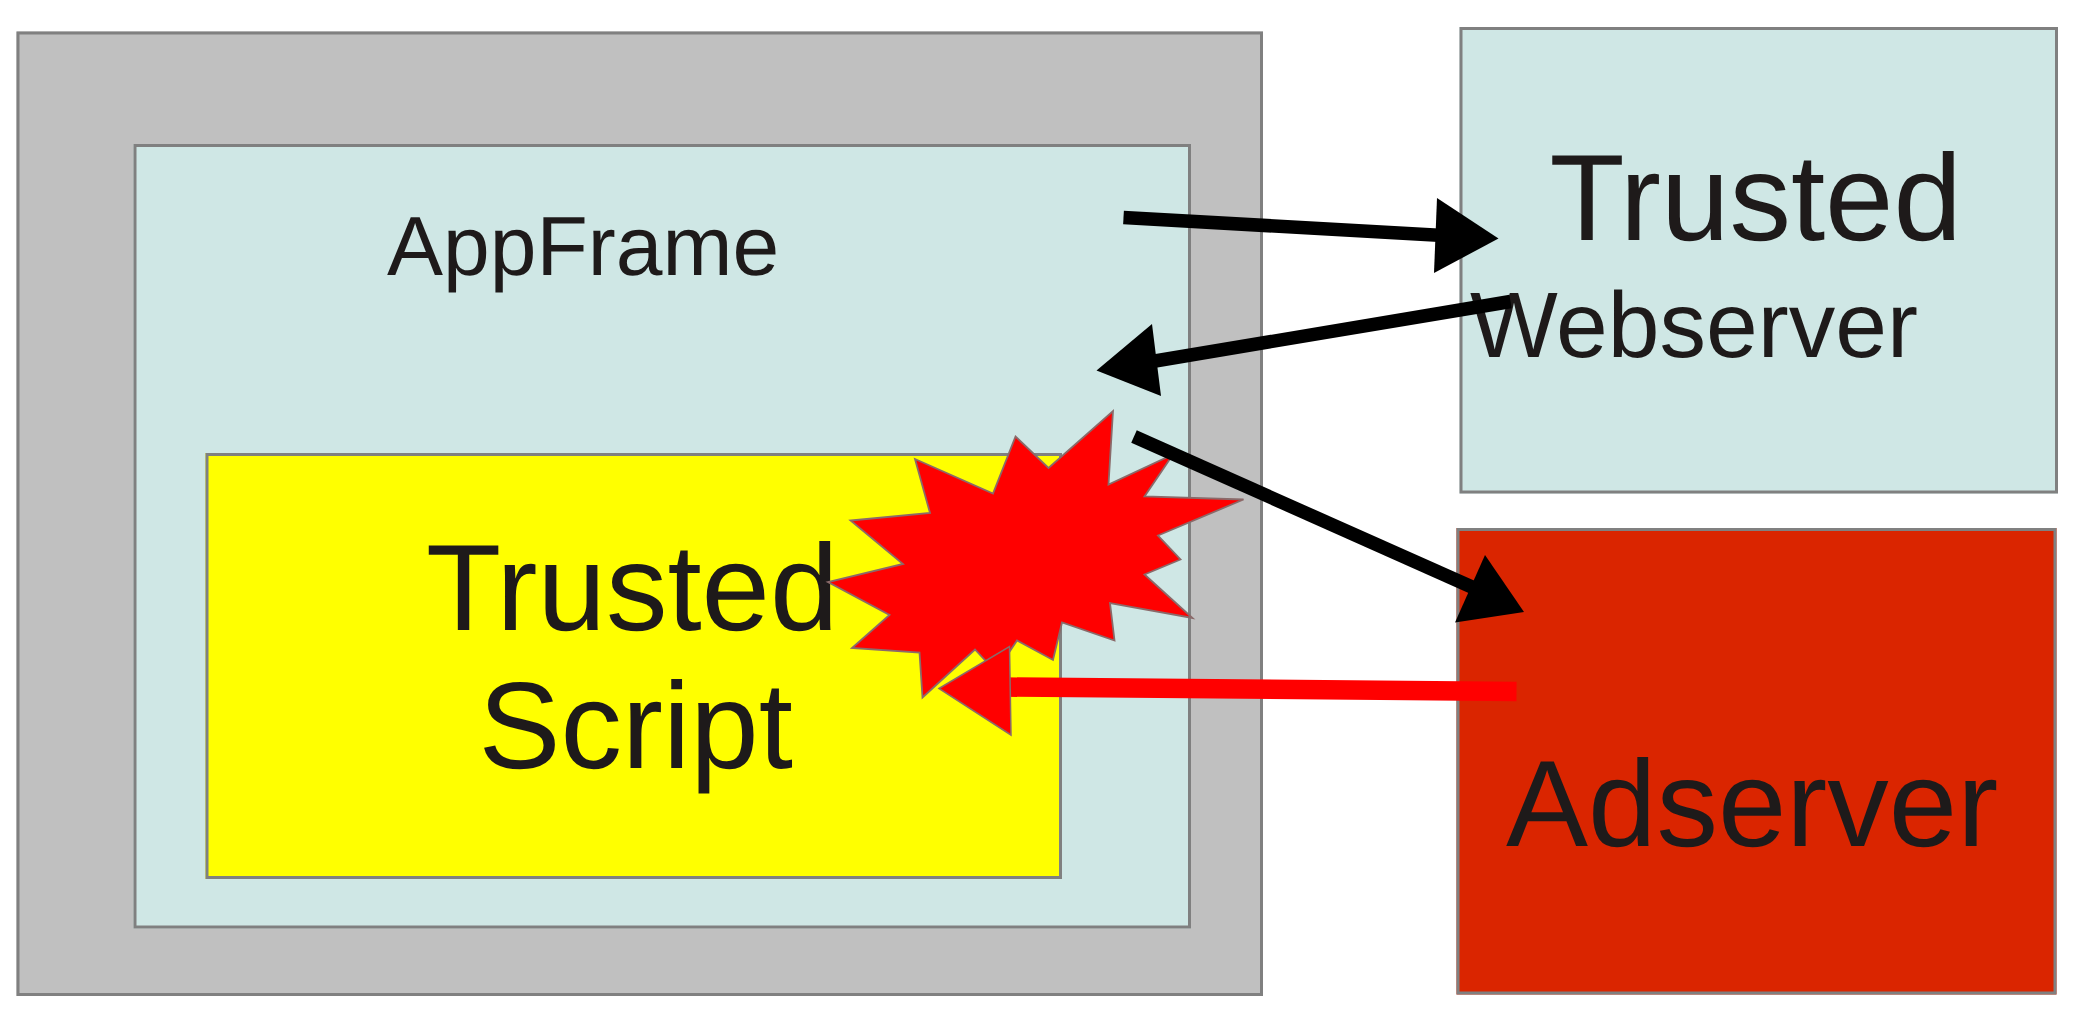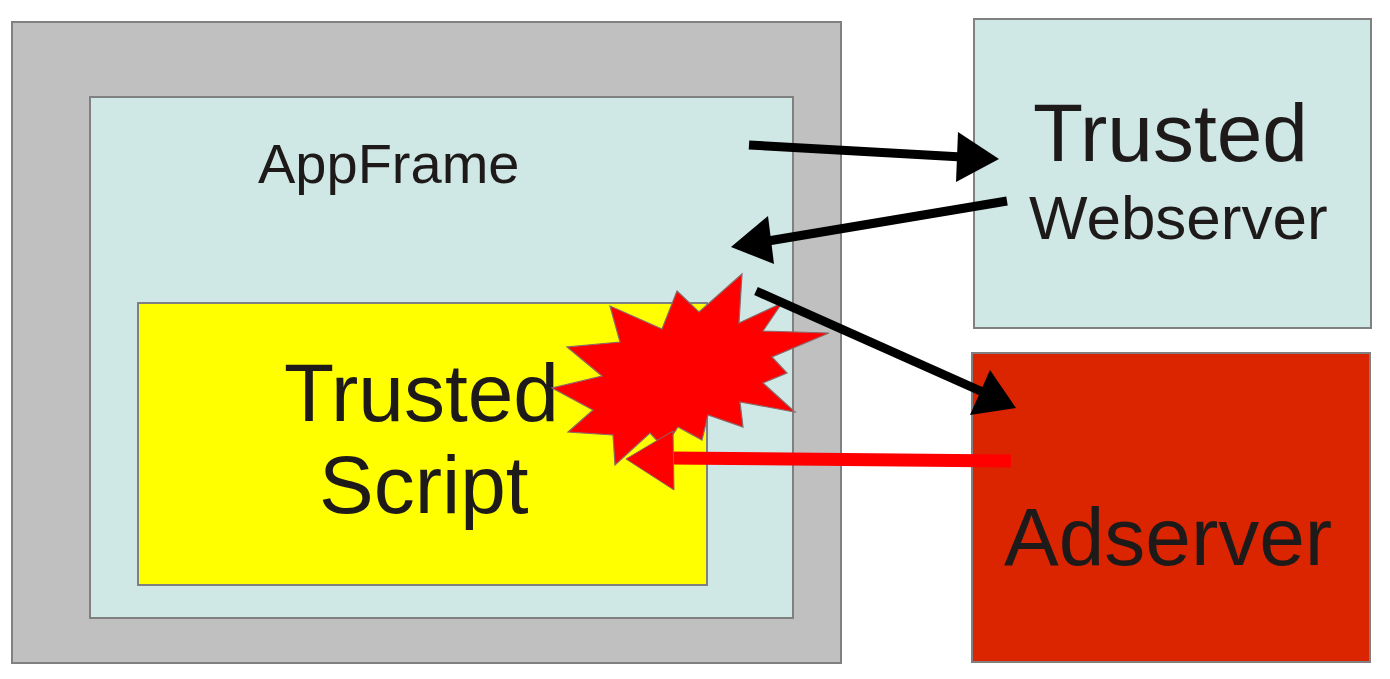--- a/index.html
+++ b/index.html
@@ -15,21 +15,21 @@
 
 <div class="box" style="left:89px; top:96px; width:705px; height:523px; background:#CFE7E5;"></div>
 <div class="label" style="left:258px; top:136px; font-size:56px;">AppFrame</div>
 
 <div class="box" style="left:137px; top:302px; width:571px; height:284px; background:#FFFF00;"></div>
 <div class="label" style="left:284px; top:352px; font-size:82px;">Trusted</div>
 <div class="label" style="left:319px; top:444px; font-size:82px;">Script</div>
 
 <div class="box" style="left:973px; top:18px; width:399px; height:311px; background:#CFE7E5;"></div>
 <div class="label" style="left:1033px; top:92px; font-size:82px;">Trusted</div>
-<div class="label" style="left:1029px; top:187px; font-size:62px;">Webserver</div>
+<div class="label" style="left:980px; top:187px; font-size:62px;">Webserver</div>
 
 <div class="box" style="left:971px; top:352px; width:400px; height:311px; background:#DA2500;"></div>
 <div class="label" style="left:1004px; top:496px; font-size:82px;">Adserver</div>
 
 <svg class="overlay" width="1390" height="679" viewBox="0 0 1390 679">
 
   <polygon fill="#FF0000" stroke="#8a6a6a" stroke-width="1.2" points="677,291 699,312 742,274 739,323 782,303 763,331 829,333 772,357 787,373 763,383 795,412 740,402 743,427 708,415 702,440 678,427 664,448 650,433 615,465 613,435 568,432 593,410 552,388 602,376 567,347 620,342 610,306 662,329"></polygon>
 
   <g>
     <line x1="749" y1="145" x2="962" y2="157" stroke="#000" stroke-width="9"></line>

